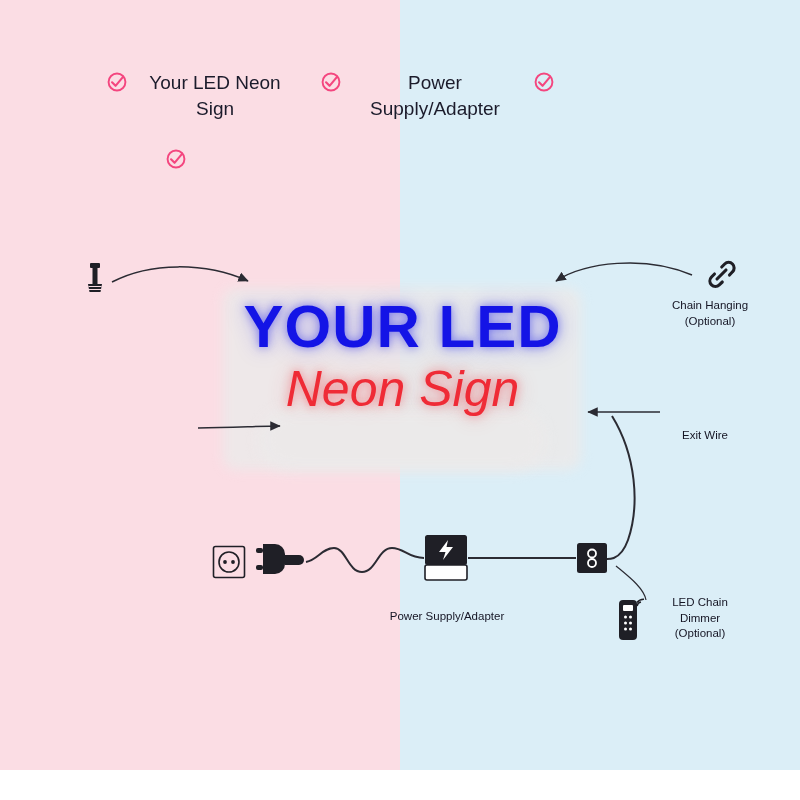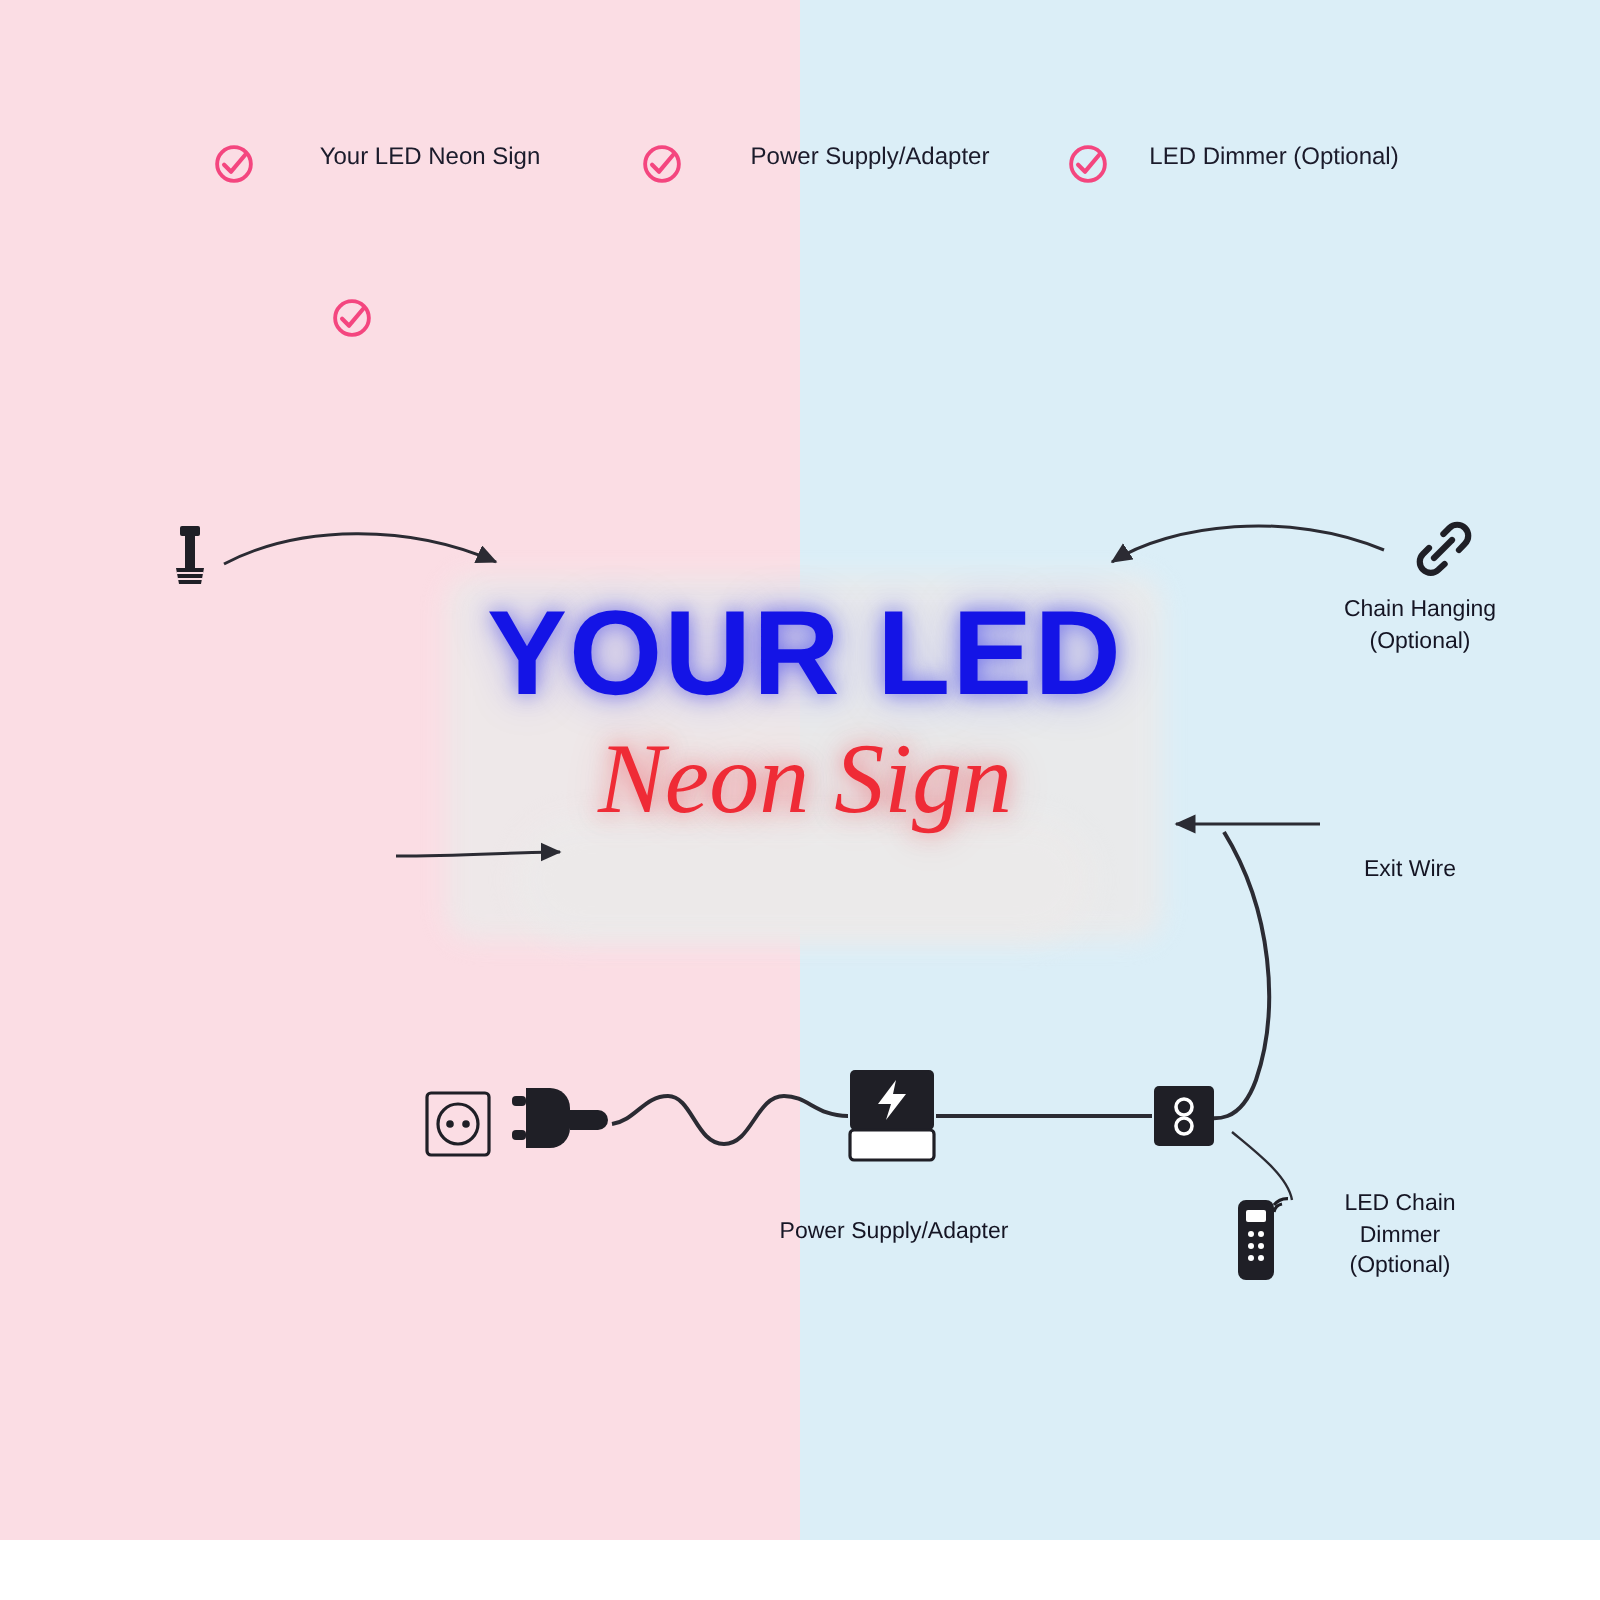--- a/index.html
+++ b/index.html
@@ -51,21 +51,21 @@
     align-items: flex-start;
     gap: 7px;
   }
   .check-icon {
     flex: 0 0 auto;
     width: 22px;
     height: 22px;
     margin-top: 1px;
   }
   .check-label {
-    font-size: 12px;
+    font-size: 19px;
     color: #1b1b2b;
     line-height: 1.35;
     text-align: center;
   }
 
   
   .ann {
     position: absolute;
     font-size: 11.5px;
     color: #151524;
@@ -116,21 +116,21 @@
     letter-spacing: 1px;
     color: #1414e6;
     text-shadow: 0 0 10px rgba(40,40,235,.55), 0 0 22px rgba(40,40,235,.35);
   }
   .neon-line2 {
     position: absolute;
     left: 0;
     top: 78px;
     width: 375px;
     text-align: center;
-    font-family: Liberation Serif, serif;
+    font-family: Liberation Sans, sans-serif;
     font-style: italic;
     font-size: 50px;
     color: #ef2b36;
     text-shadow: 0 0 10px rgba(240,50,60,.5), 0 0 22px rgba(240,50,60,.3);
   }
 
   
   .icon-box { position: absolute; }
 
   svg { display: block; overflow: visible; }
@@ -169,21 +169,20 @@
   </div>
 
   <div class="check-row" style="left:533px; top:70px; width:190px;">
     <div class="check-item">
       <span class="check-icon">
         <svg width="22" height="22" viewBox="0 0 24 24">
           <circle cx="12" cy="12" r="9.2" fill="none" stroke="#f4467f" stroke-width="2.1"></circle>
           <path d="M6.6 12.4 L10.4 16.2 L18.6 6.4" fill="none" stroke="#f4467f" stroke-width="2.3" stroke-linecap="round" stroke-linejoin="round"></path>
         </svg>
       </span>
-      <span class="check-label" style="width:150px;">LED Dimmer (Optional)</span>
     </div>
   </div>
 
   <div class="check-row" style="left:165px; top:147px; width:500px;">
     <div class="check-item">
       <span class="check-icon">
         <svg width="22" height="22" viewBox="0 0 24 24">
           <circle cx="12" cy="12" r="9.2" fill="none" stroke="#f4467f" stroke-width="2.1"></circle>
           <path d="M6.6 12.4 L10.4 16.2 L18.6 6.4" fill="none" stroke="#f4467f" stroke-width="2.3" stroke-linecap="round" stroke-linejoin="round"></path>
         </svg>

